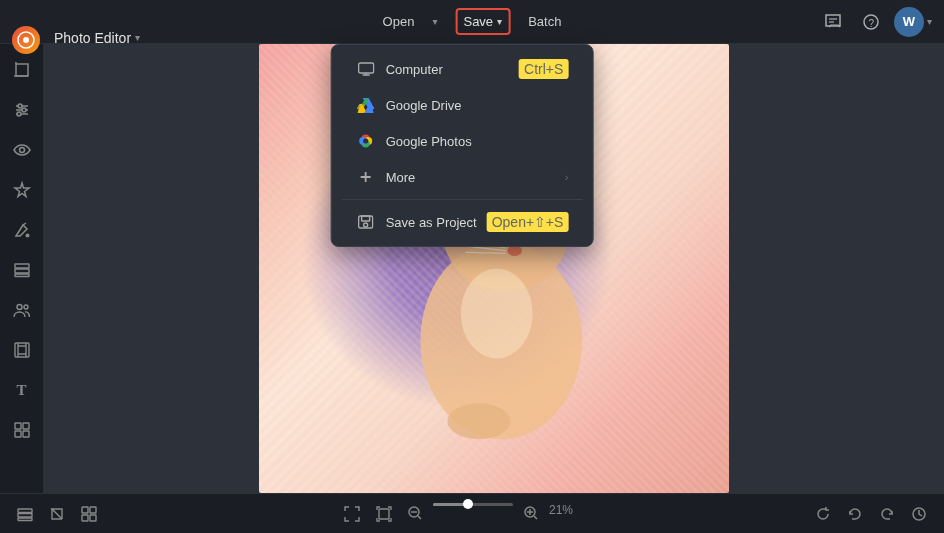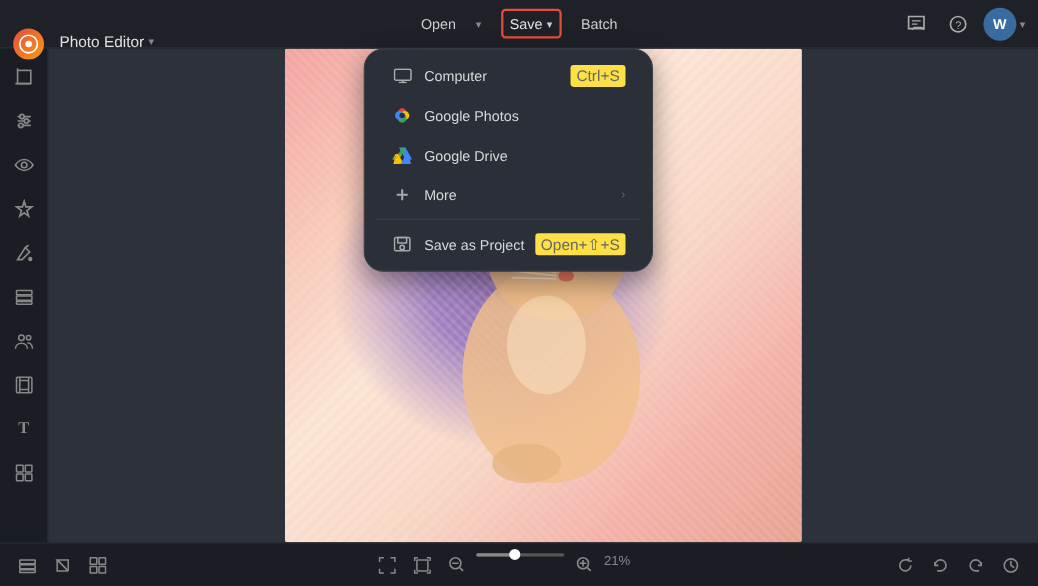--- a/index.html
+++ b/index.html
@@ -259,21 +259,21 @@
     }
 
     
     .dropdown-menu {
       position: absolute;
       top: 44px;
       left: 50%;
       transform: translateX(-50%) translateX(-10px);
       background: #2a2f38;
       border: 1px solid #3a4048;
-      border-radius: 18px;
+      border-radius: 8px;
       min-width: 220px;
       padding: 6px 10px;
       z-index: 1000;
       box-shadow: 0 8px 24px rgba(0,0,0,0.4);
     }
     .dropdown-item {
       display: flex;
       align-items: center;
       padding: 8px 14px;
       cursor: pointer;
@@ -386,34 +386,20 @@
       <svg width="17" height="14" viewBox="0 0 17 14">
         <rect x="1" y="1" width="15" height="10" rx="1.5" fill="none" stroke="#aaa" stroke-width="1.4"></rect>
         <line x1="5" y1="13" x2="12" y2="13" stroke="#aaa" stroke-width="1.4"></line>
         <line x1="8.5" y1="11" x2="8.5" y2="13" stroke="#aaa" stroke-width="1.4"></line>
       </svg>
     </div>
     <span class="dropdown-label">Computer</span>
     <span class="dropdown-shortcut">Ctrl+S</span>
   </div>
 
-
-  <div class="dropdown-item">
-    <div class="dropdown-icon">
-      <svg width="18" height="18" viewBox="0 0 18 18">
-
-        <circle cx="9" cy="6.5" r="4" fill="#ea4335"></circle>
-        <circle cx="11.5" cy="9" r="4" fill="#fbbc04"></circle>
-        <circle cx="9" cy="11.5" r="4" fill="#34a853"></circle>
-        <circle cx="6.5" cy="9" r="4" fill="#4285f4"></circle>
-        <circle cx="9" cy="9" r="2.5" fill="#2a2f38"></circle>
-      </svg>
-    </div>
-    <span class="dropdown-label">Google Photos</span>
-  </div>
 
   <div class="dropdown-item">
     <div class="dropdown-icon">
       <svg class="gdrive-icon" viewBox="0 0 18 16" width="18" height="16">
         <polygon points="9,1 16.5,14 1.5,14" fill="none" stroke="none"></polygon>
         <polygon points="6,1 12,1 18,12 12,12" fill="#4285f4"></polygon>
         <polygon points="0,12 6,12 9,7 3,7" fill="#fbbc04"></polygon>
         <polygon points="6,12 12,12 9,7" fill="none"></polygon>
         <polygon points="9,1 6,6 0,12 6,12 9,7 12,1" fill="#34a853" opacity="0.8"></polygon>
 
@@ -424,20 +410,34 @@
           <path d="M5 5.5L8 0l3 5.5H5Z" fill="#34a853"></path>
           <path d="M1 15l4-7h8l-4 7H1Z" fill="none" stroke="none"></path>
         </g>
       </svg>
     </div>
     <span class="dropdown-label">Google Drive</span>
   </div>
 
   <div class="dropdown-item">
     <div class="dropdown-icon">
+      <svg width="18" height="18" viewBox="0 0 18 18">
+
+        <circle cx="9" cy="6.5" r="4" fill="#ea4335"></circle>
+        <circle cx="11.5" cy="9" r="4" fill="#fbbc04"></circle>
+        <circle cx="9" cy="11.5" r="4" fill="#34a853"></circle>
+        <circle cx="6.5" cy="9" r="4" fill="#4285f4"></circle>
+        <circle cx="9" cy="9" r="2.5" fill="#2a2f38"></circle>
+      </svg>
+    </div>
+    <span class="dropdown-label">Google Photos</span>
+  </div>
+
+  <div class="dropdown-item">
+    <div class="dropdown-icon">
       <svg width="16" height="16" viewBox="0 0 16 16">
         <line x1="8" y1="3" x2="8" y2="13" stroke="#aaa" stroke-width="1.8"></line>
         <line x1="3" y1="8" x2="13" y2="8" stroke="#aaa" stroke-width="1.8"></line>
       </svg>
     </div>
     <span class="dropdown-label">More</span>
     <span class="dropdown-arrow">›</span>
   </div>
 
   <div class="dropdown-divider"></div>

